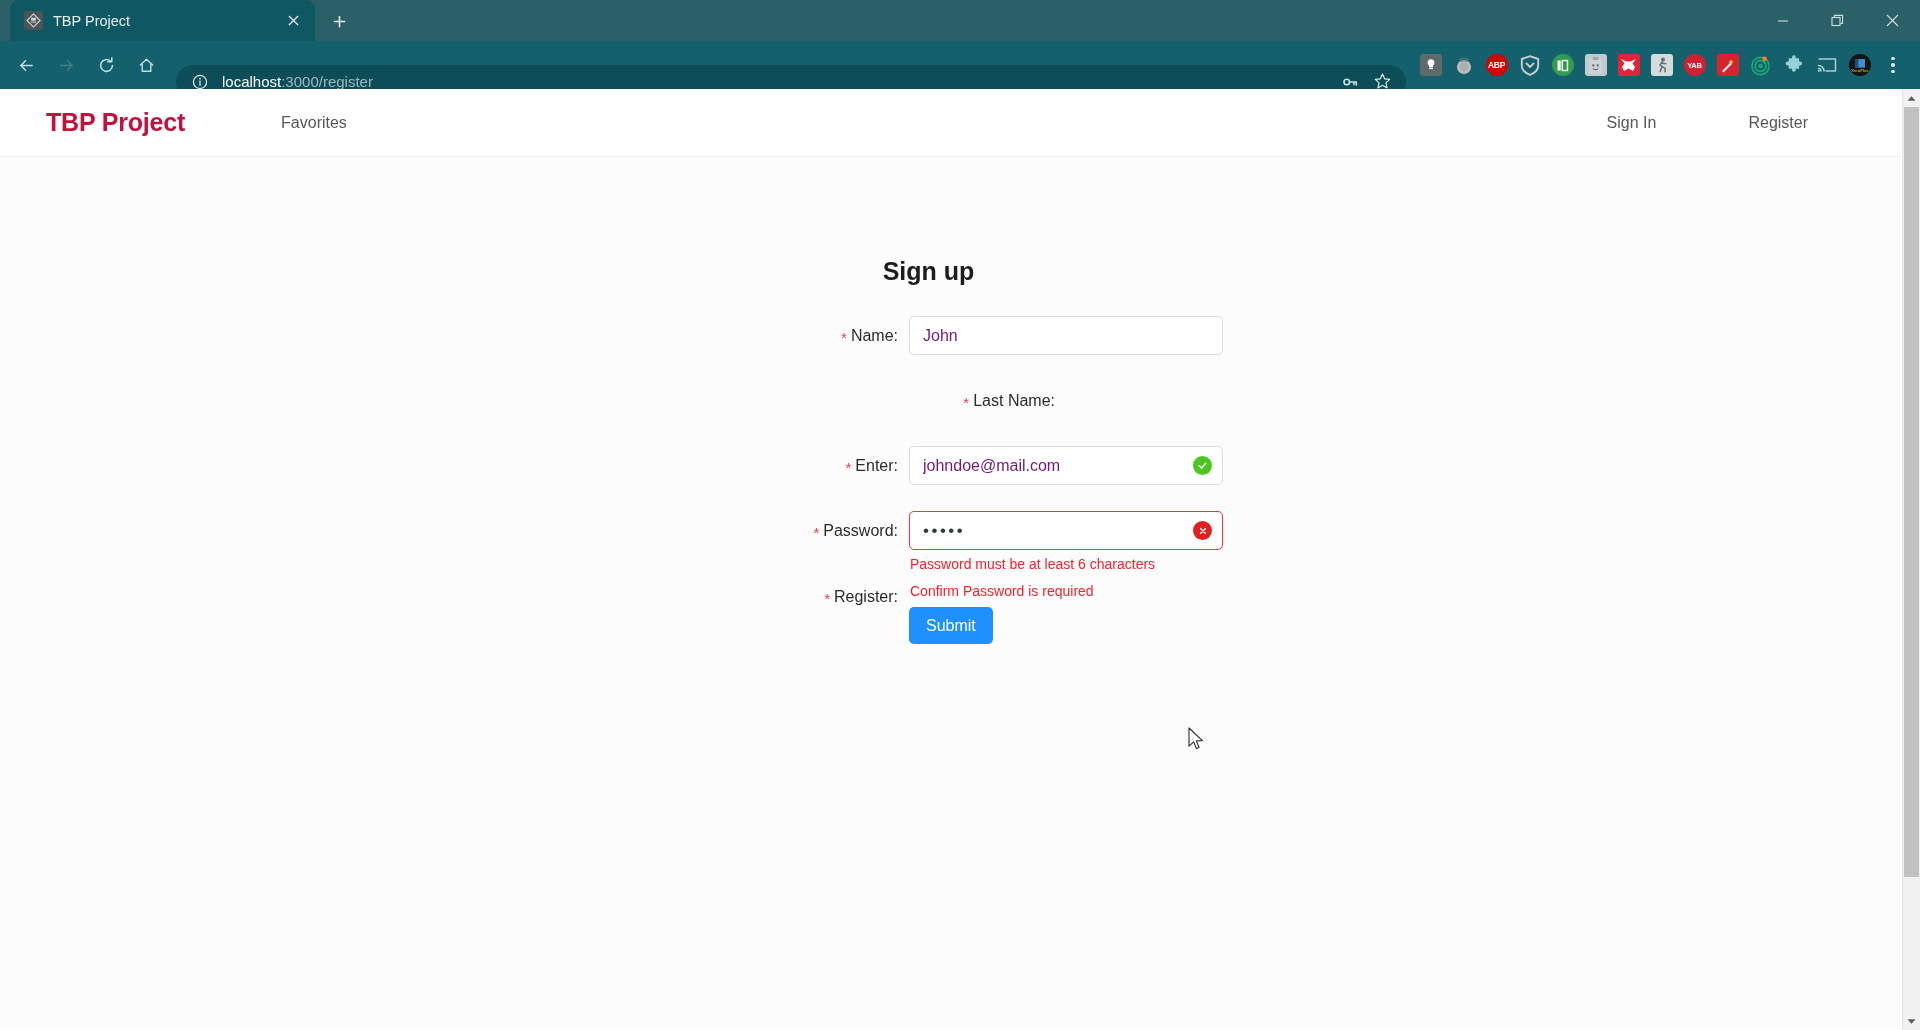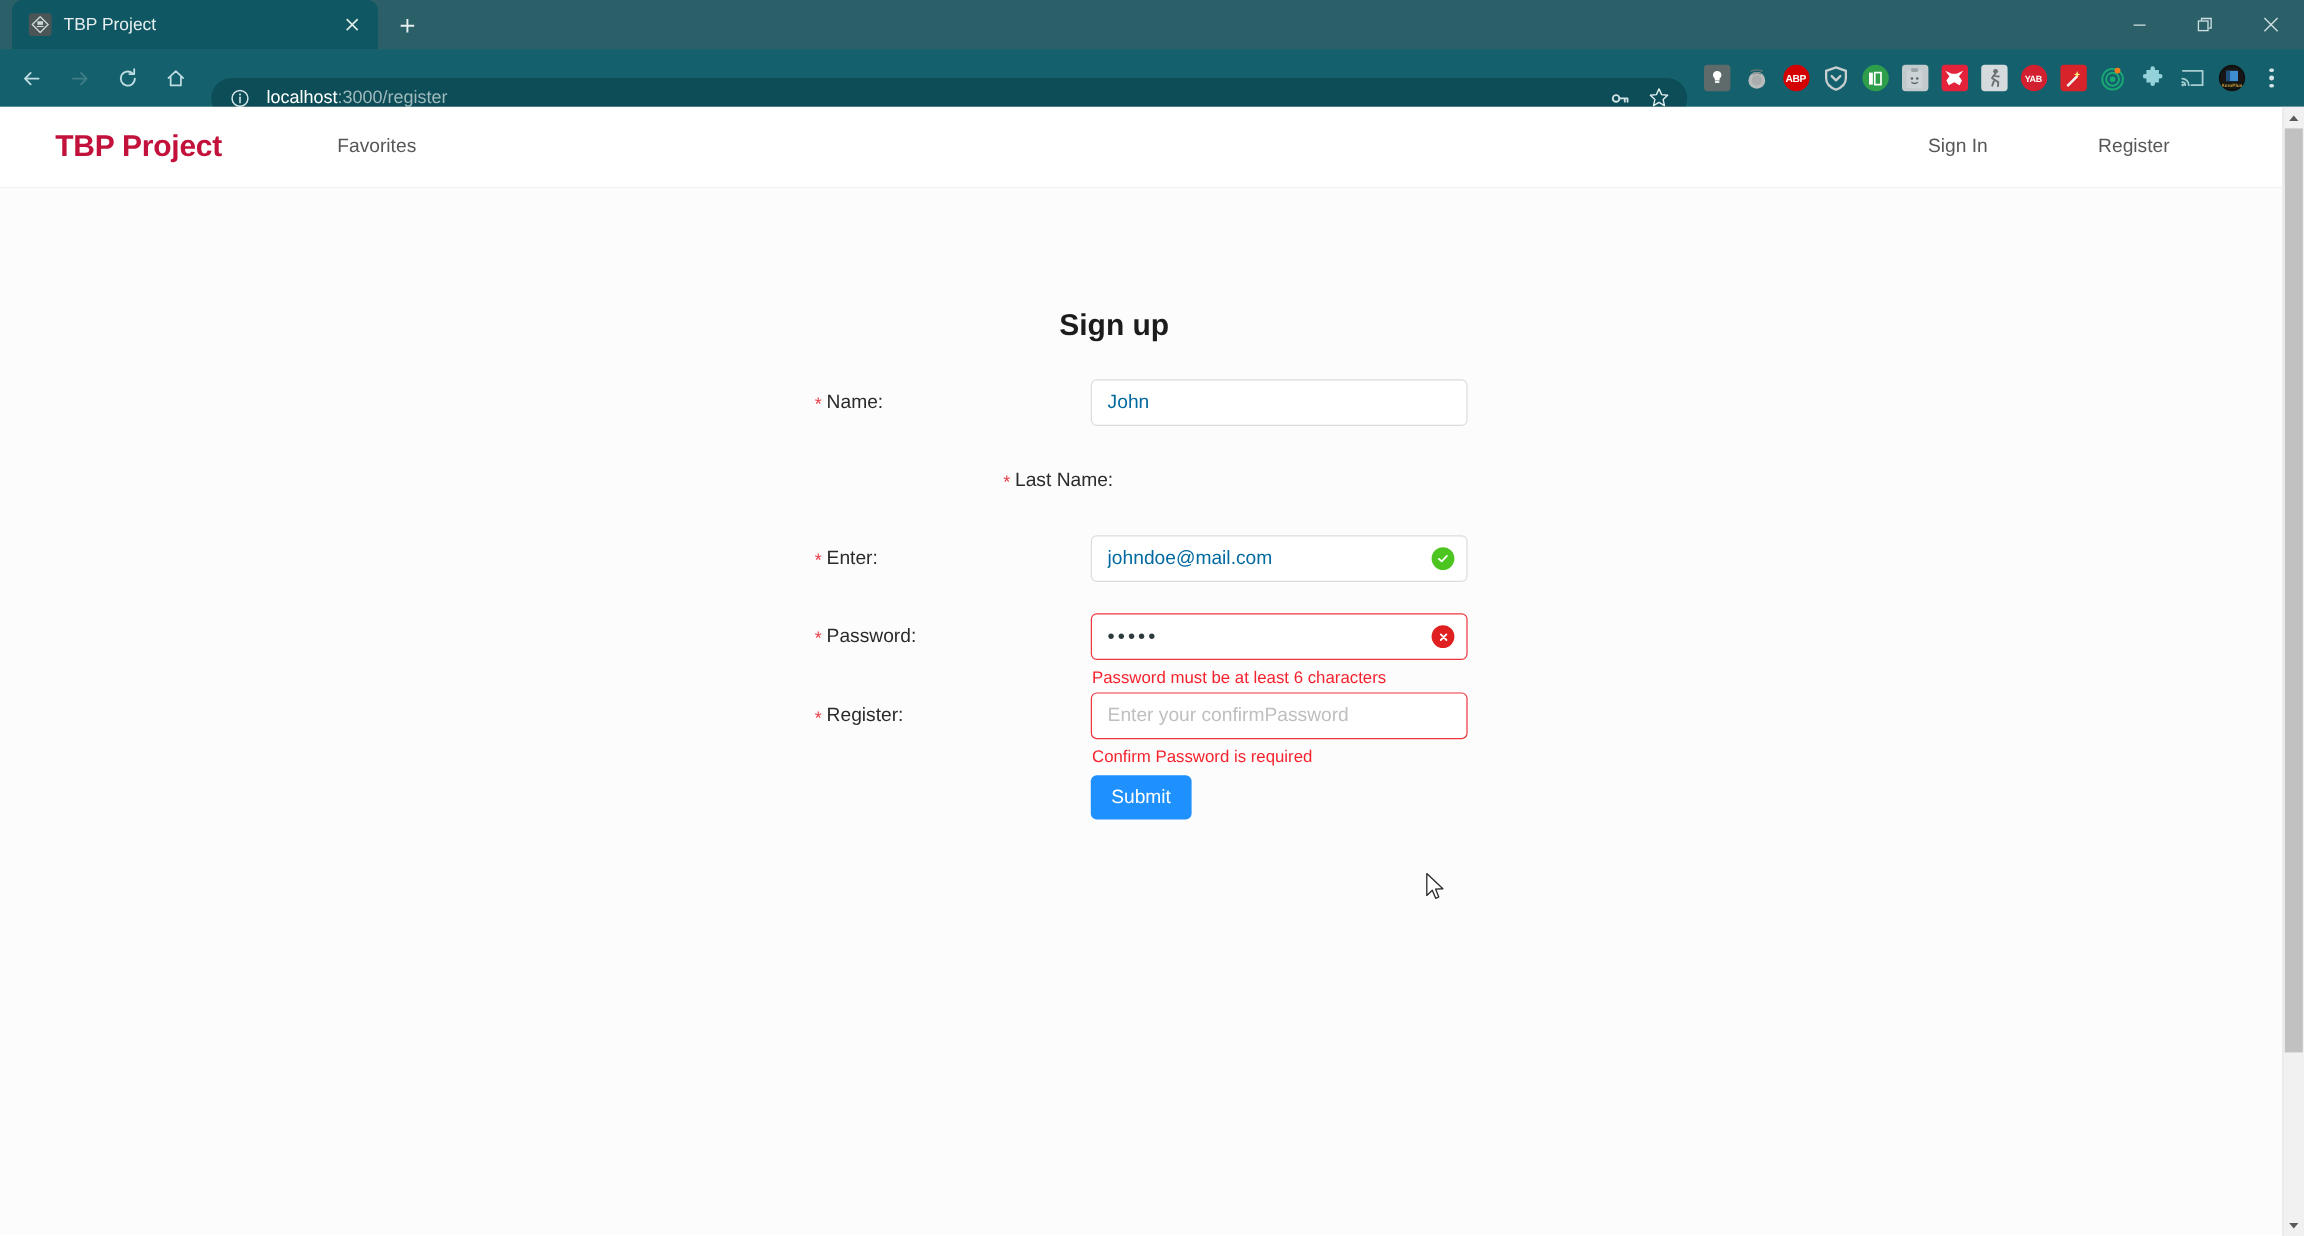--- a/index.html
+++ b/index.html
@@ -215,20 +215,21 @@
     margin-left: -45px;
     margin-bottom: 30px;
   }
   .form-row {
     display: flex;
     align-items: flex-start;
     justify-content: center;
   }
   .form-label {
     width: 230px;
+    text-align: right;
     padding-right: 11px;
     font-size: 16px;
     color: #2b2b2b;
     line-height: 39px;
     flex: 0 0 auto;
     white-space: nowrap;
   }
   .req-star {
     color: #e8414b;
     font-family: "Liberation Sans", sans-serif;
@@ -244,21 +245,21 @@
     border-radius: 5px;
     display: flex;
     align-items: center;
     padding: 0 10px 0 13px;
     background: #fff;
     position: relative;
   }
   .input-box.error { border-color: #f0353f; }
   .input-val {
     font-size: 16px;
-    color: #0369a1;
+    color: #701a75;
     flex: 1 1 auto;
     white-space: nowrap;
     overflow: hidden;
   }
   .input-val.placeholder { color: #bfbfbf; }
   .input-val.dots { color: #2f3a3d; font-size: 17px; letter-spacing: 2.5px; }
   .status-icon {
     width: 19px; height: 19px;
     border-radius: 50%;
     display: flex; align-items: center; justify-content: center;
@@ -596,23 +597,20 @@
               </span>
             </div>
             <div class="err-msg">Password must be at least 6 characters</div>
           </div>
         </div>
         <div class="gap-sm"></div>
 
         <div class="form-row">
           <div class="form-label"><span class="req-star">*</span><span>Register:</span></div>
           <div class="field-col">
-            <div class="input-box error">
-              <span class="input-val placeholder">Enter your confirmPassword</span>
-            </div>
             <div class="err-msg">Confirm Password is required</div>
             <button id="submit-button">Submit</button>
           </div>
         </div>
 
       </div>
     </div>
   </div>
 
   <div id="scrollbar">

